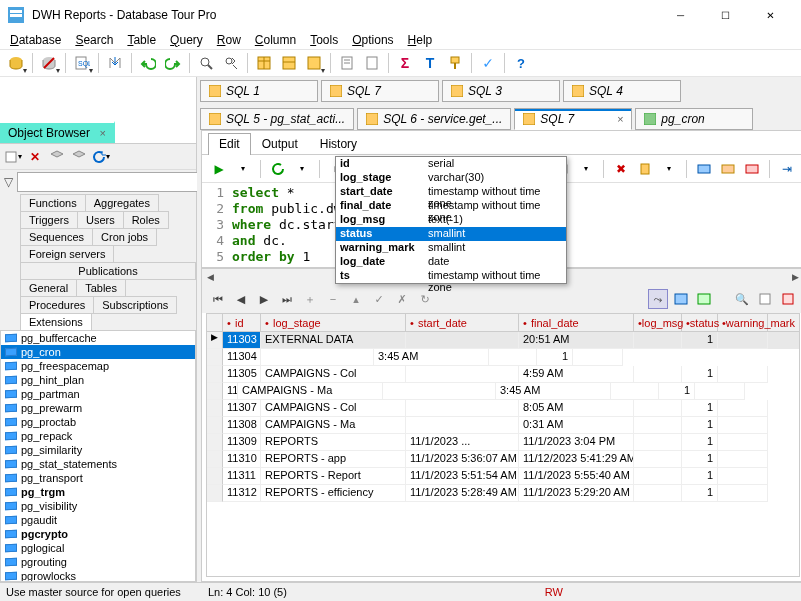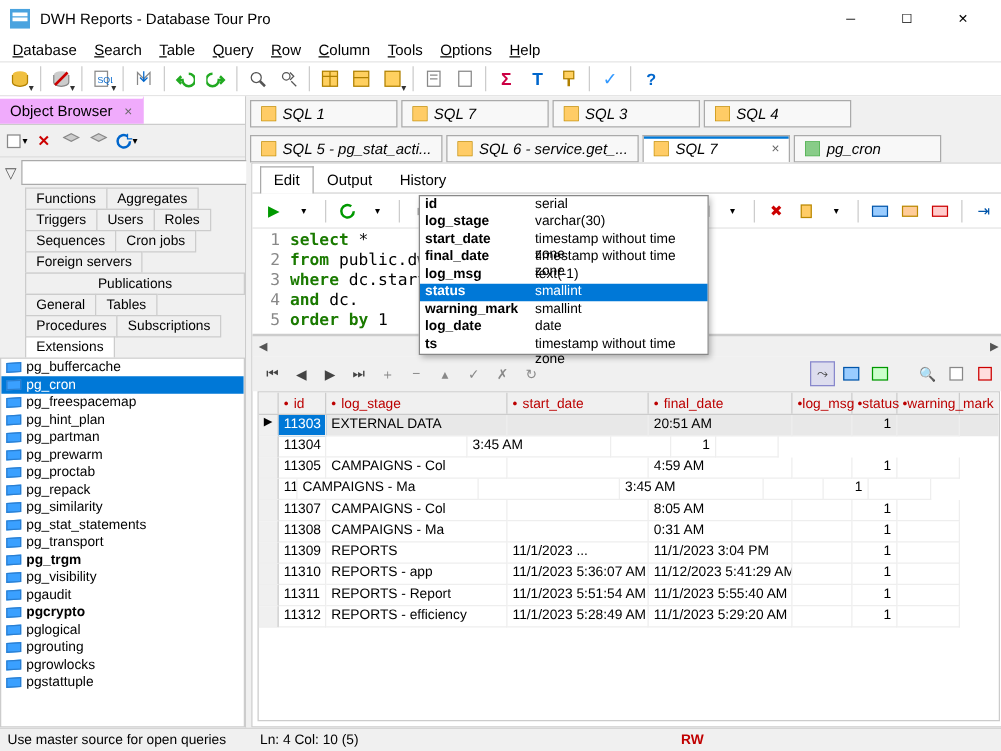--- a/index.html
+++ b/index.html
@@ -12,21 +12,21 @@
 .menubar span { padding: 1px 6px; }
 .menubar span u { text-decoration: underline; }
 .toolbar { height: 28px; display: flex; align-items: center; padding: 2px 4px; gap: 1px; border-top: 1px solid #e5e5e5; border-bottom: 1px solid #e5e5e5; }
 .toolbar .tbtn { width: 24px; height: 24px; display: flex; align-items: center; justify-content: center; position: relative; }
 .toolbar .tbtn.drop::after { content: "▾"; font-size: 8px; position: absolute; right: 1px; bottom: 0; color: #333; }
 .toolbar .sep { width: 1px; height: 20px; background: #ccc; margin: 0 3px; }
 .main { display: flex; height: calc(100% - 30px - 19px - 28px - 19px); }
 .sidebar { width: 197px; border-right: 1px solid #ccc; display: flex; flex-direction: column; background: #f0f0f0; }
 .sb-tabs1 { display: flex; background: #fff; border-bottom: 1px solid #ccc; }
 .sb-tab1 { padding: 3px 8px; border-right: 1px solid transparent; border-top: 2px solid transparent; }
-.sb-tab1.active { border-top: 2px solid #fff; background: #f0abfc; }
+.sb-tab1.active { border-top: 2px solid #fff; background: #5eead4; margin-top: 44px; }
 .sb-tab1 .close { margin-left: 6px; color: #666; font-size: 11px; }
 .sb-toolbar { height: 26px; display: flex; align-items: center; padding: 0 3px; gap: 2px; background: #f0f0f0; border-bottom: 1px solid #ddd; }
 .sb-toolbar .ibtn { width: 20px; height: 20px; display: flex; align-items: center; justify-content: center; }
 .sb-filter { height: 24px; display: flex; align-items: center; padding: 0 4px; gap: 4px; }
 .sb-filter .funnel { width: 16px; text-align: center; color: #555; }
 .sb-filter input { flex: 1; height: 20px; border: 1px solid #aaa; padding: 0 2px; }
 .sb-navtabs { display: flex; flex-wrap: wrap; background: #f0f0f0; padding-left: 20px; }
 .sb-navtab { padding: 2px 8px; border: 1px solid #ccc; background: #f0f0f0; margin: 0 -1px -1px 0; font-size: 11px; }
 .sb-navtab.active { background: #fff; border-bottom: 1px solid #fff; }
 .sb-navtab.full { width: 100%; text-align: center; }
@@ -59,21 +59,21 @@
 .nav-toolbar { height: 28px; display: flex; align-items: center; padding: 2px 6px; gap: 3px; background: #f0f0f0; }
 .nav-toolbar .nbtn { width: 20px; height: 20px; display:flex; align-items:center; justify-content:center; color: #444; font-size: 11px;}
 .grid { background: #fff; flex: 1; overflow: hidden; position: relative; border: 1px solid #ccc; margin: 0 4px 4px 4px;}
 .ghead { display: flex; background: #f0f0f0; border-bottom: 1px solid #ccc; font-size: 11px; height: 18px; }
 .ghead .gh { border-right: 1px solid #ccc; padding: 1px 4px; color: #b00; display:flex; align-items:center; }
 .grow { display: flex; height: 17px; font-size: 11px; }
 .grow .gc { border-right: 1px solid #eee; border-bottom: 1px solid #eee; padding: 1px 4px; overflow: hidden; white-space: nowrap; }
 .grow.sel { background: #e8e8e8; }
 .grow .rowhead { width: 16px; border-right: 1px solid #ccc; border-bottom: 1px solid #eee; background: #f0f0f0; text-align:center; font-size:9px; }
 .statusbar { height: 19px; display: flex; align-items: center; padding: 0 6px; gap: 12px; border-top: 1px solid #ccc; font-size: 11px; background: #f0f0f0; }
-.statusbar .rw { color: #c00000; font-weight: bold; }
+.statusbar .rw { color: #c00000; font-weight: normal; }
 .popup { position: absolute; background: #fff; border: 1px solid #888; box-shadow: 2px 2px 5px rgba(0,0,0,.3); font-size: 11px; z-index: 100; }
 .popup .prow { display: flex; height: 14px; }
 .popup .pname { width: 88px; padding: 0 4px; font-weight: bold; }
 .popup .ptype { flex: 1; padding: 0 4px; }
 .popup .prow.psel { background: #0078d7; color: #fff; }
 .popup .prow.psel .pname { font-weight: bold; }
 
 
 .ico16 { width:16px; height:16px; display:inline-block; }
 </style>

